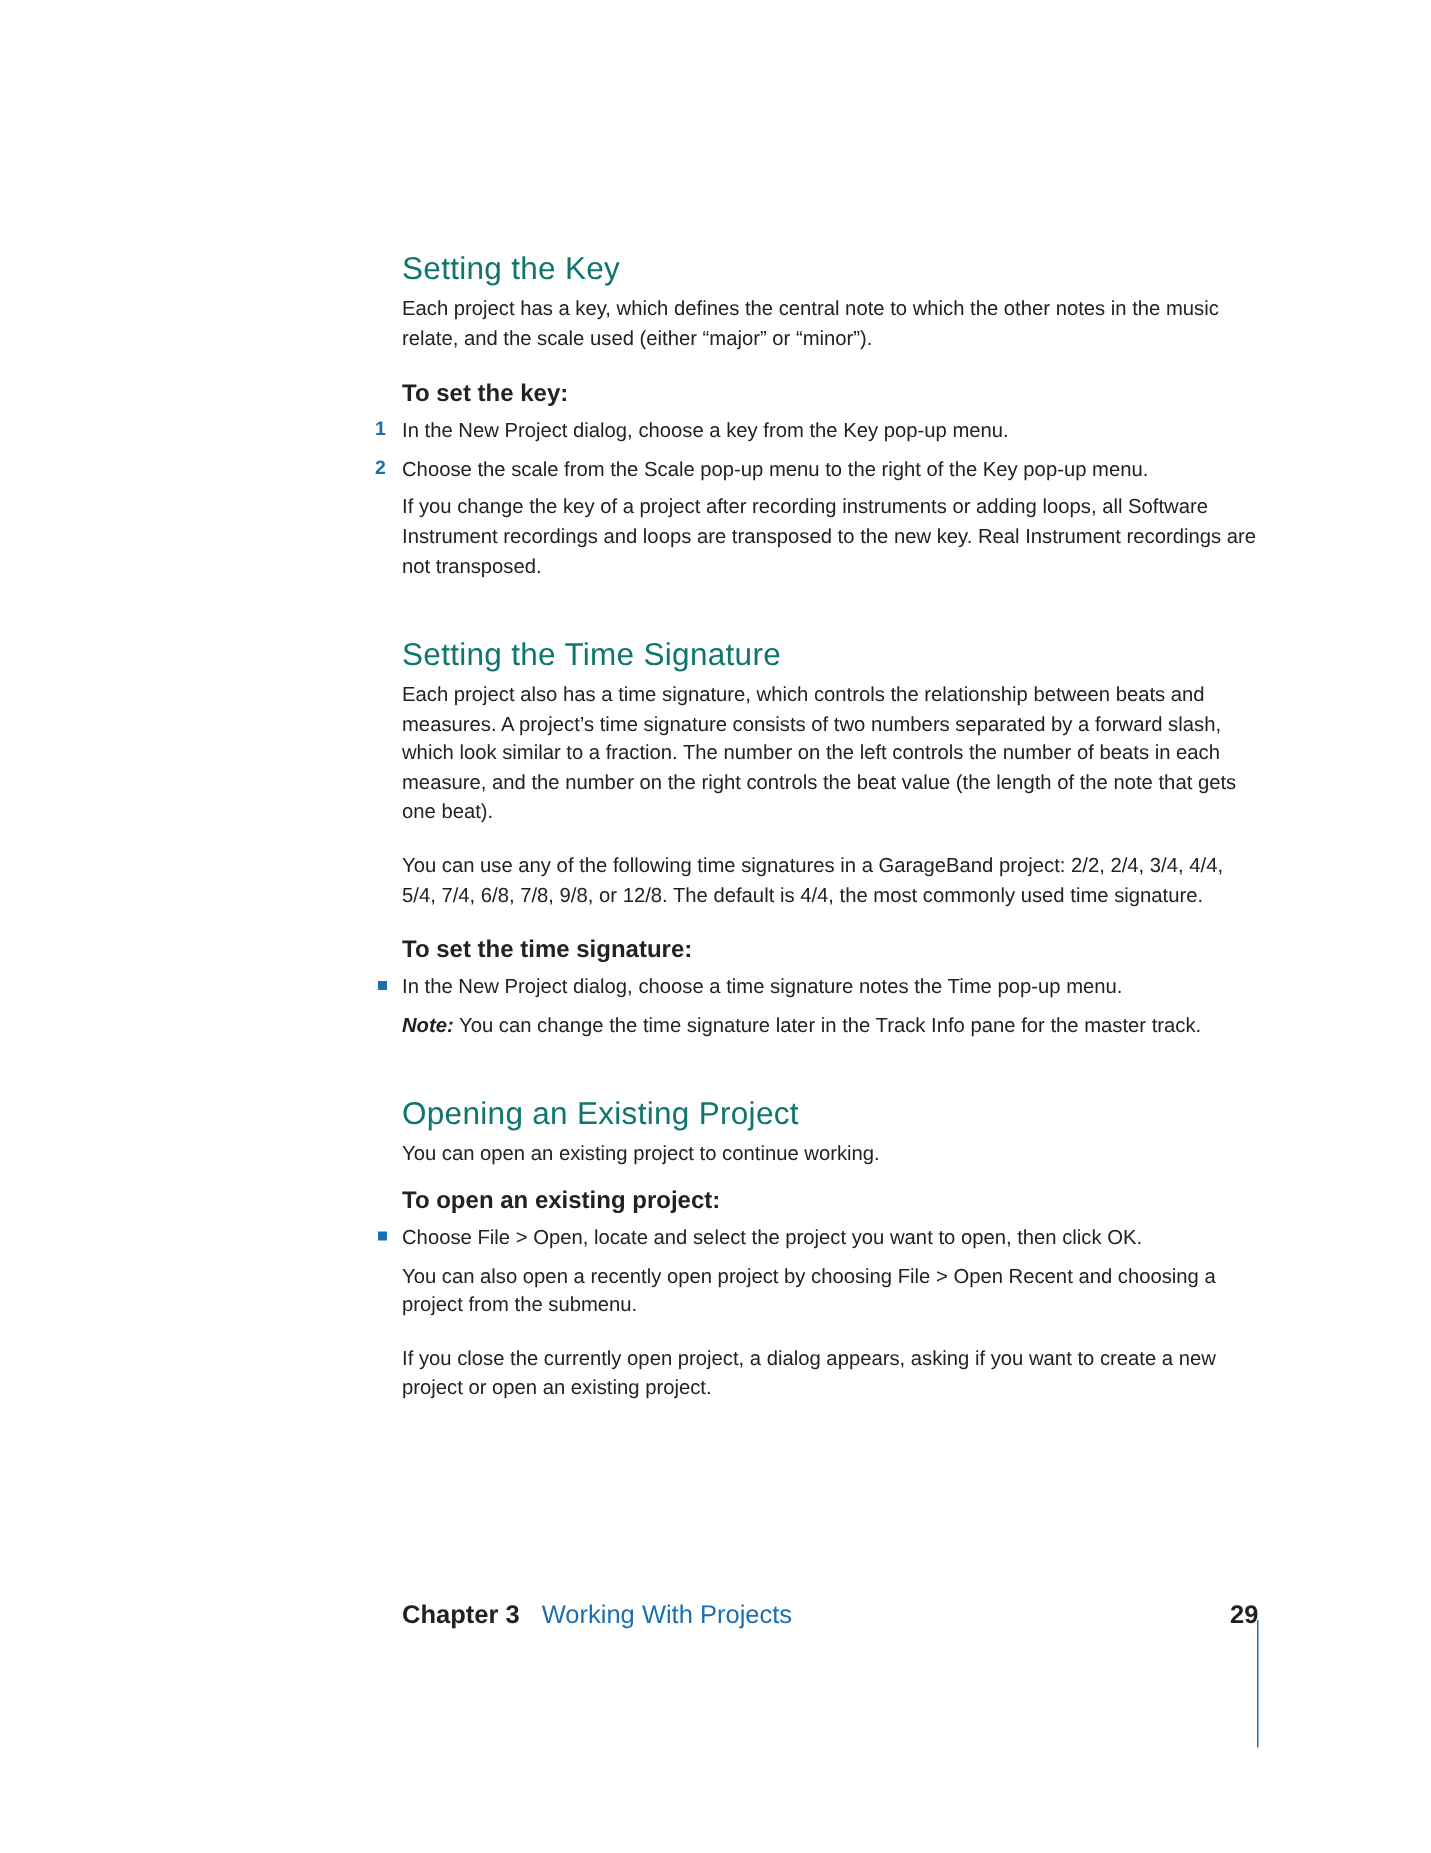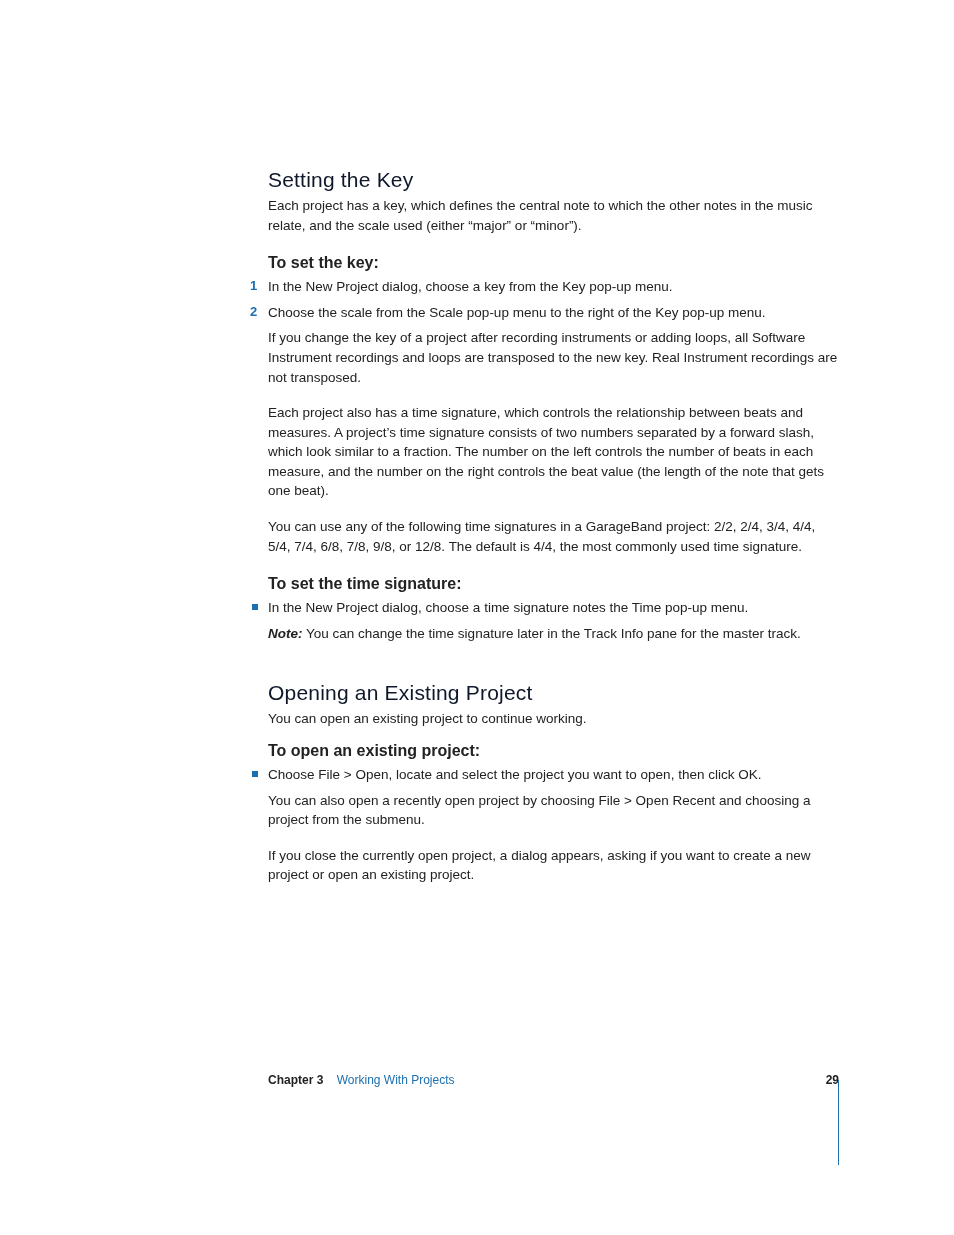--- a/index.html
+++ b/index.html
@@ -11,21 +11,21 @@
     width: 954px;
     height: 1235px;
     position: relative;
   }
   .page {
     padding: 168px 115px 0 268px;
     box-sizing: border-box;
   }
   h2.section-heading {
     font-family: "Lucida Grande", "Helvetica Neue", Arial, sans-serif;
-    color: #0f172a;
+    color: #0f766e;
     font-size: 21px;
     font-weight: 400;
     margin: 0 0 4px 0;
     letter-spacing: 0.2px;
   }
   h2.section-heading.later { margin-top: 38px; }
   p.body {
     font-size: 13.5px;
     line-height: 1.45;
     margin: 0 0 16px 0;
@@ -68,21 +68,21 @@
     width: 6px;
     height: 6px;
     background: #1a6fb1;
   }
   .note-label { font-style: italic; font-weight: 700; }
   .footer {
     position: absolute;
     bottom: 148px;
     left: 268px;
     right: 115px;
-    font-size: 12px;
+    font-size: 17px;
   }
   .footer .chapter-label { font-weight: 700; }
   .footer .chapter-title { color: #1a6fb1; margin-left: 10px; }
   .footer .pagenum { position: absolute; right: 0; top: 0; font-weight: 700; }
   .edge-rule {
     position: absolute;
     right: 115px;
     bottom: 70px;
     width: 1px;
     height: 85px;
@@ -102,20 +102,21 @@
       <span class="step-marker">1</span>
       <span>In the New Project dialog, choose a key from the Key pop-up menu.</span>
     </li>
     <li class="step-item">
       <span class="step-marker">2</span>
       <span>Choose the scale from the Scale pop-up menu to the right of the Key pop-up menu.</span>
     </li>
   </ul>
   <p class="body">If you change the key of a project after recording instruments or adding loops, all Software Instrument recordings and loops are transposed to the new key. Real Instrument recordings are not transposed.</p>
 
+  <h2 class="section-heading later">Setting the Time Signature</h2>
   <p class="body">Each project also has a time signature, which controls the relationship between beats and measures. A project’s time signature consists of two numbers separated by a forward slash, which look similar to a fraction. The number on the left controls the number of beats in each measure, and the number on the right controls the beat value (the length of the note that gets one beat).</p>
   <p class="body">You can use any of the following time signatures in a GarageBand project: 2/2, 2/4, 3/4, 4/4, 5/4, 7/4, 6/8, 7/8, 9/8, or 12/8. The default is 4/4, the most commonly used time signature.</p>
   <p class="lead">To set the time signature:</p>
   <ul class="bullet-list">
     <li class="bullet-item">
       <span class="bullet-marker"></span>
       <span>In the New Project dialog, choose a time signature notes the Time pop-up menu.</span>
     </li>
   </ul>
   <p class="body">

